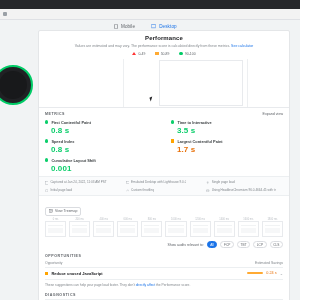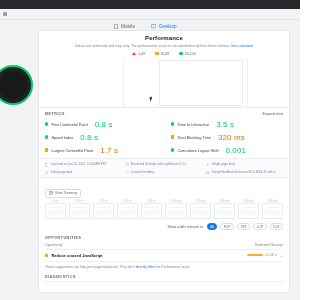--- a/index.html
+++ b/index.html
@@ -63,21 +63,21 @@
   .divider-v { position: absolute; top: 0; bottom: 0; width: 1px; background: #edeff1; }
 
   .card-rule { height: 1px; background: #e8eaed; }
 
   
   .metrics { padding: 4px 6px 3px 6px; }
   .metrics-top { display: flex; justify-content: space-between; align-items: center; }
   .sec-label { font-size: 3.6px; color: #5f6368; letter-spacing: .55px; font-weight: bold; }
   .expand { font-size: 3.6px; color: #5f6368; }
   .m-grid { display: grid; grid-template-columns: 1fr 1fr; column-gap: 14px; row-gap: 4px; margin-top: 4px; }
-  .m-cell { display: flex; gap: 1px; }
+  .m-cell { display: flex; flex-direction: column; gap: 1px; font-weight: bold; }
   .m-head { display: flex; align-items: center; gap: 3px; }
   .m-name { font-size: 3.9px; color: #3c4043; }
   .m-val { font-size: 8px; margin-left: 6px; letter-spacing: .1px; }
   .dot { width: 3.4px; height: 3.4px; border-radius: 50%; flex: none; }
   .sq { width: 3.4px; height: 3.4px; flex: none; }
 
   
   .env { padding: 3px 6px 3px 6px; background: #fafbfc; border-top: 1px solid #eceff1; border-bottom: 1px solid #eceff1; }
   .env-grid { display: grid; grid-template-columns: 1fr 1fr 1fr; row-gap: 2.5px; column-gap: 4px; }
   .env-item { display: flex; align-items: center; gap: 2px; }
@@ -212,27 +212,20 @@
         <div class="m-cell">
           <div class="m-head">
               <span class="dot" style="background:#0cce6b"></span>
             <span class="m-name">Speed Index</span>
             </div>
           <div class="m-val" style="color:#0cce6b">0.8 s</div>
         </div>
         <div class="m-cell">
           <div class="m-head">
               <span class="sq" style="background:#ffa400"></span>
-            <span class="m-name">Total Blocking Time</span>
-            </div>
-          <div class="m-val" style="color:#e8710a">320 ms</div>
-        </div>
-        <div class="m-cell">
-          <div class="m-head">
-              <span class="sq" style="background:#ffa400"></span>
             <span class="m-name">Largest Contentful Paint</span>
             </div>
           <div class="m-val" style="color:#e8710a">1.7 s</div>
         </div>
         <div class="m-cell">
           <div class="m-head">
               <span class="dot" style="background:#0cce6b"></span>
             <span class="m-name">Cumulative Layout Shift</span>
             </div>
           <div class="m-val" style="color:#0cce6b">0.001</div>

